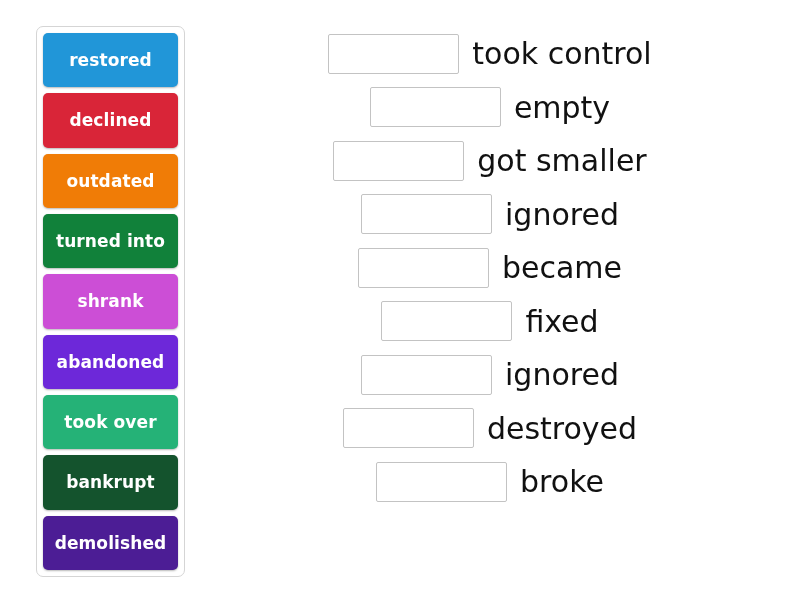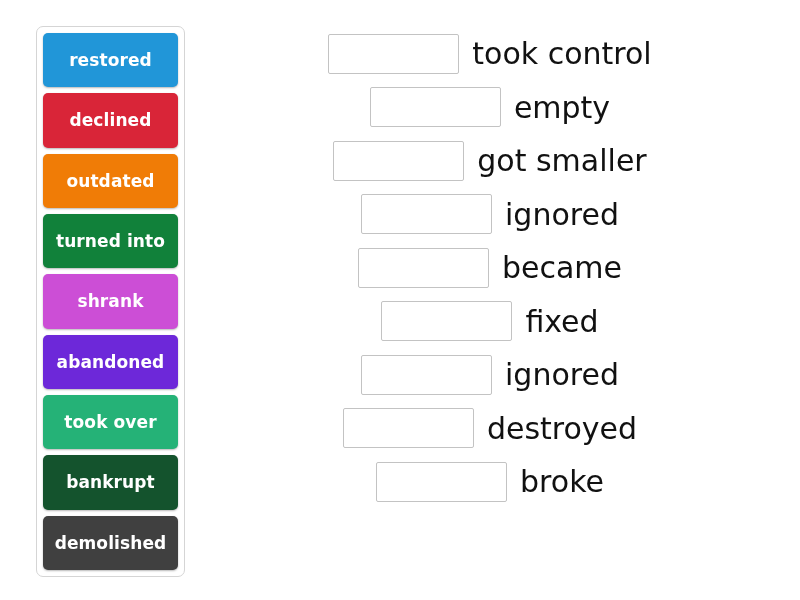--- a/index.html
+++ b/index.html
@@ -114,21 +114,21 @@
       </div>
     <div class="tile" style="background: #6d28d9;">
         <span>abandoned</span>
       </div>
     <div class="tile" style="background: rgb(37, 178, 119);">
         <span>took over</span>
       </div>
     <div class="tile" style="background: #14532d;">
         <span>bankrupt</span>
       </div>
-    <div class="tile" style="background: #404040;">
+    <div class="tile" style="background: #4c1d95;">
         <span>demolished</span>
       </div>
   </div>
 
   <div id="match-list">
     <div class="match-row">
       <div class="drop-box"></div>
       <div class="definition">took control</div>
     </div>
     <div class="match-row">

